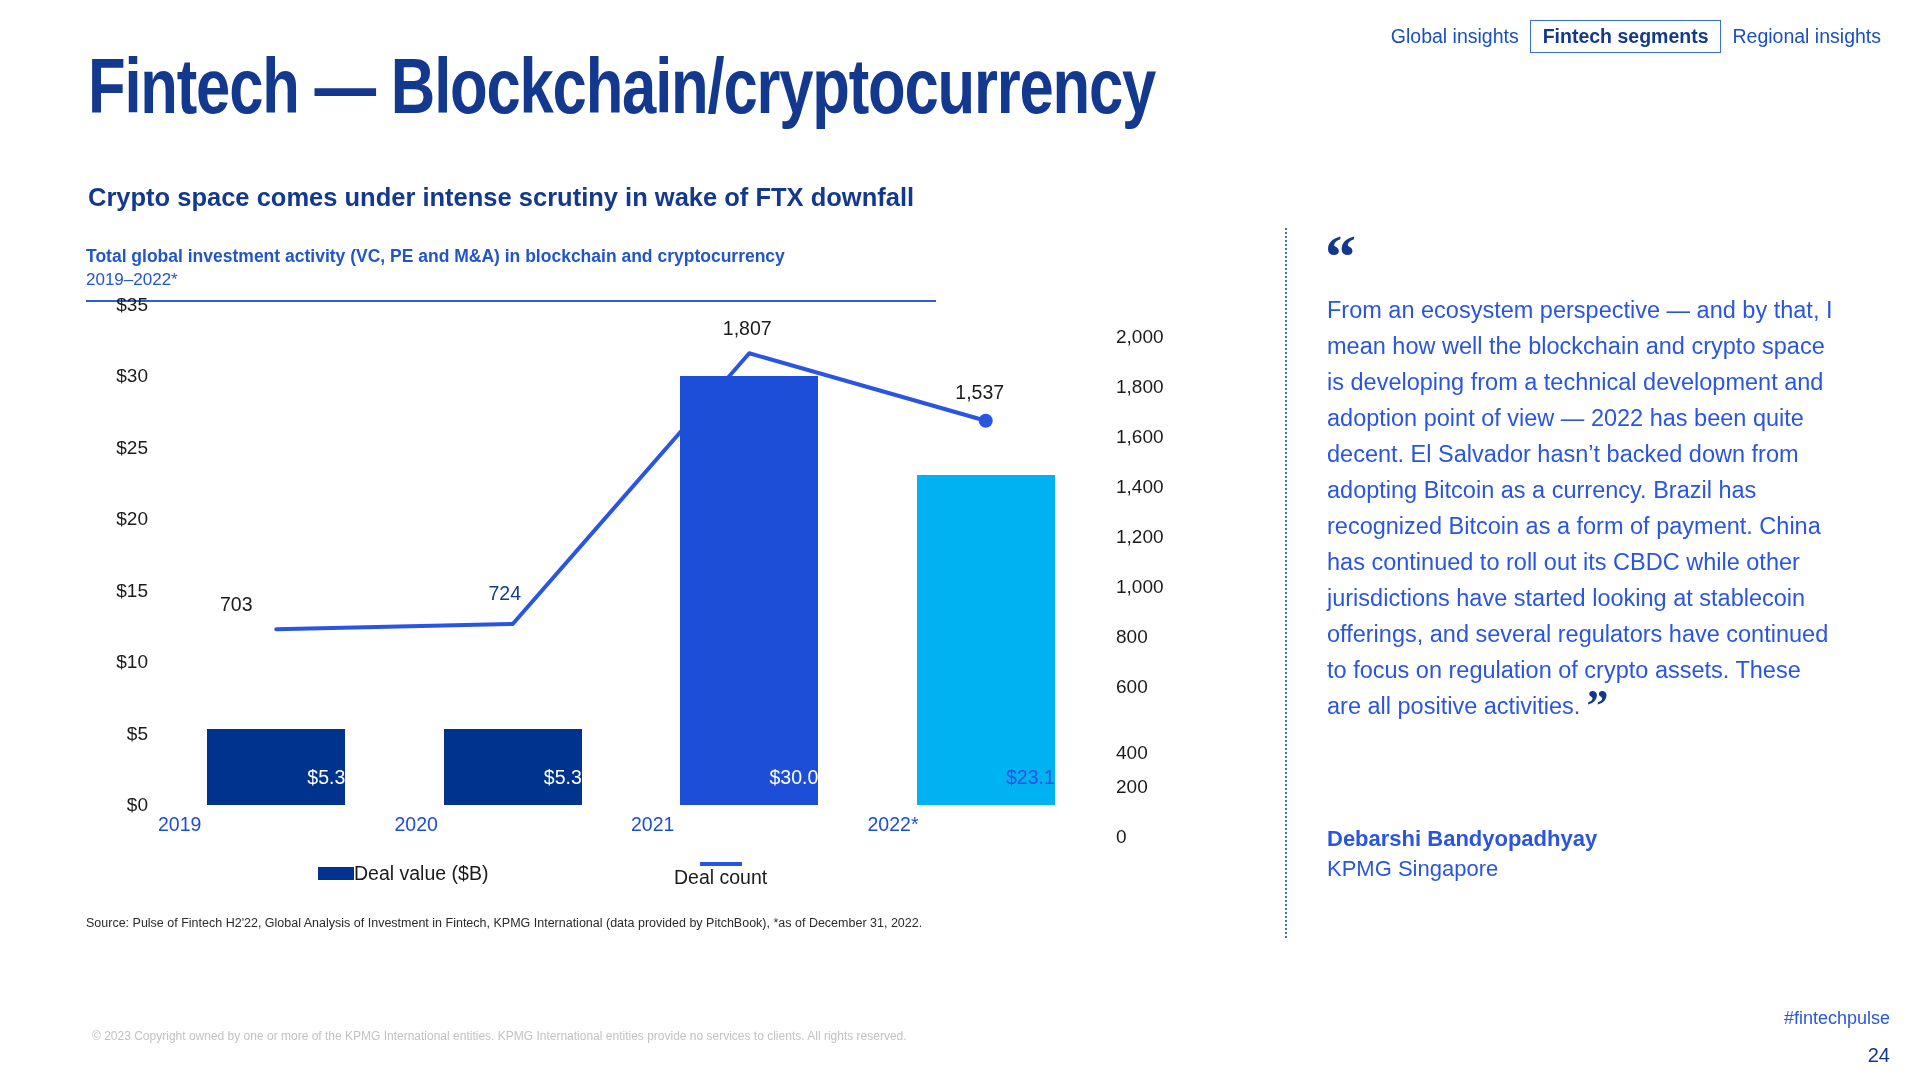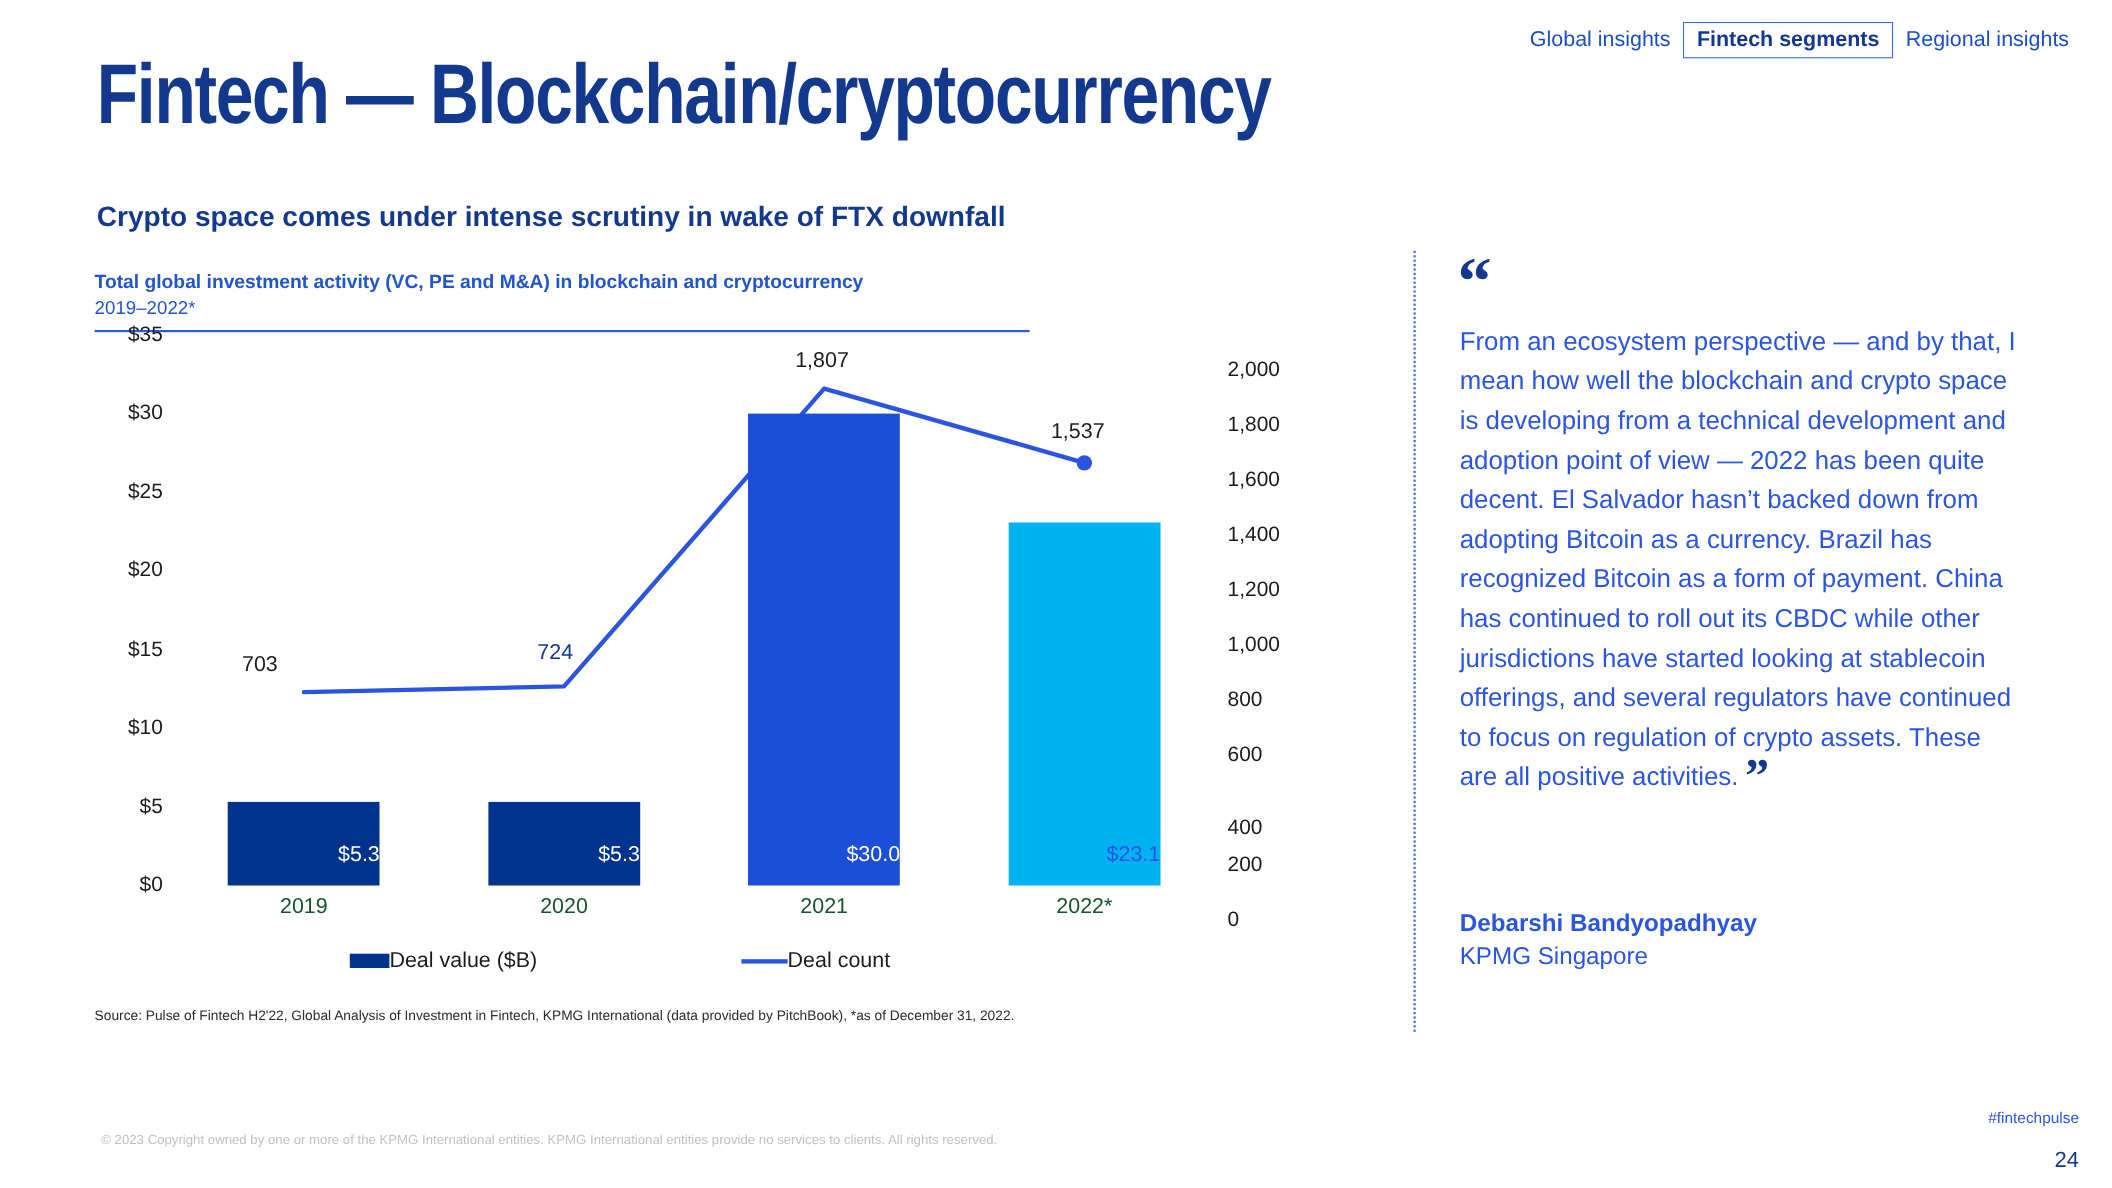--- a/index.html
+++ b/index.html
@@ -149,23 +149,22 @@
     right: 0;
     bottom: 18px;
     text-align: right;
     font-size: 19.5px;
     line-height: 1;
   }
 
   .xlabel {
     position: absolute;
     top: 508px;
-    text-align: center;
-    font-size: 19.5px;
-    color: #14532d;
+    font-size: 19.5px;
+    color: #1d4ed8;
   }
 
   .linelabel {
     position: absolute;
     font-size: 19.5px;
     white-space: nowrap;
     line-height: 1;
   }
 
   #legend {
@@ -261,21 +260,21 @@
     left: 92px;
     top: 1029px;
     font-size: 12px;
     color: #c2c2c2;
     white-space: nowrap;
   }
   #hashtag {
     position: absolute;
     right: 30px;
     top: 1008px;
-    font-size: 14px;
+    font-size: 18px;
     color: #2a55e0;
     white-space: nowrap;
   }
   #pagenum {
     position: absolute;
     right: 30px;
     top: 1044px;
     font-size: 20px;
     color: #13398f;
     white-space: nowrap;
@@ -349,21 +348,21 @@
       <div class="linelabel" style="color: rgb(27, 27, 27); left: 589.25px; top: 14.25px; transform: translateX(-50%);">1,807</div>
       <div class="linelabel" style="color: rgb(27, 27, 27); left: 821.75px; top: 77.75px; transform: translateX(-50%);">1,537</div>
     </div>
 </div>
 
 <div id="legend">
   <div class="legitem" style="left:232px;top:0;">
     <span class="swatch-bar"></span>
     <span>Deal value ($B)</span>
   </div>
-  <div class="legitem" style="left:588px;top:0;">
+  <div class="legitem" style="left:588px;top:0;flex-direction:column;">
     <span class="swatch-line"></span>
     <span>Deal count</span>
   </div>
 </div>
 
 <div id="source">Source: Pulse of Fintech H2'22, Global Analysis of Investment in Fintech, KPMG International (data provided by PitchBook), *as of December 31, 2022.</div>
 
 <div id="divider"></div>
 <div id="quotemark-open">“</div>
 <div id="quote">

